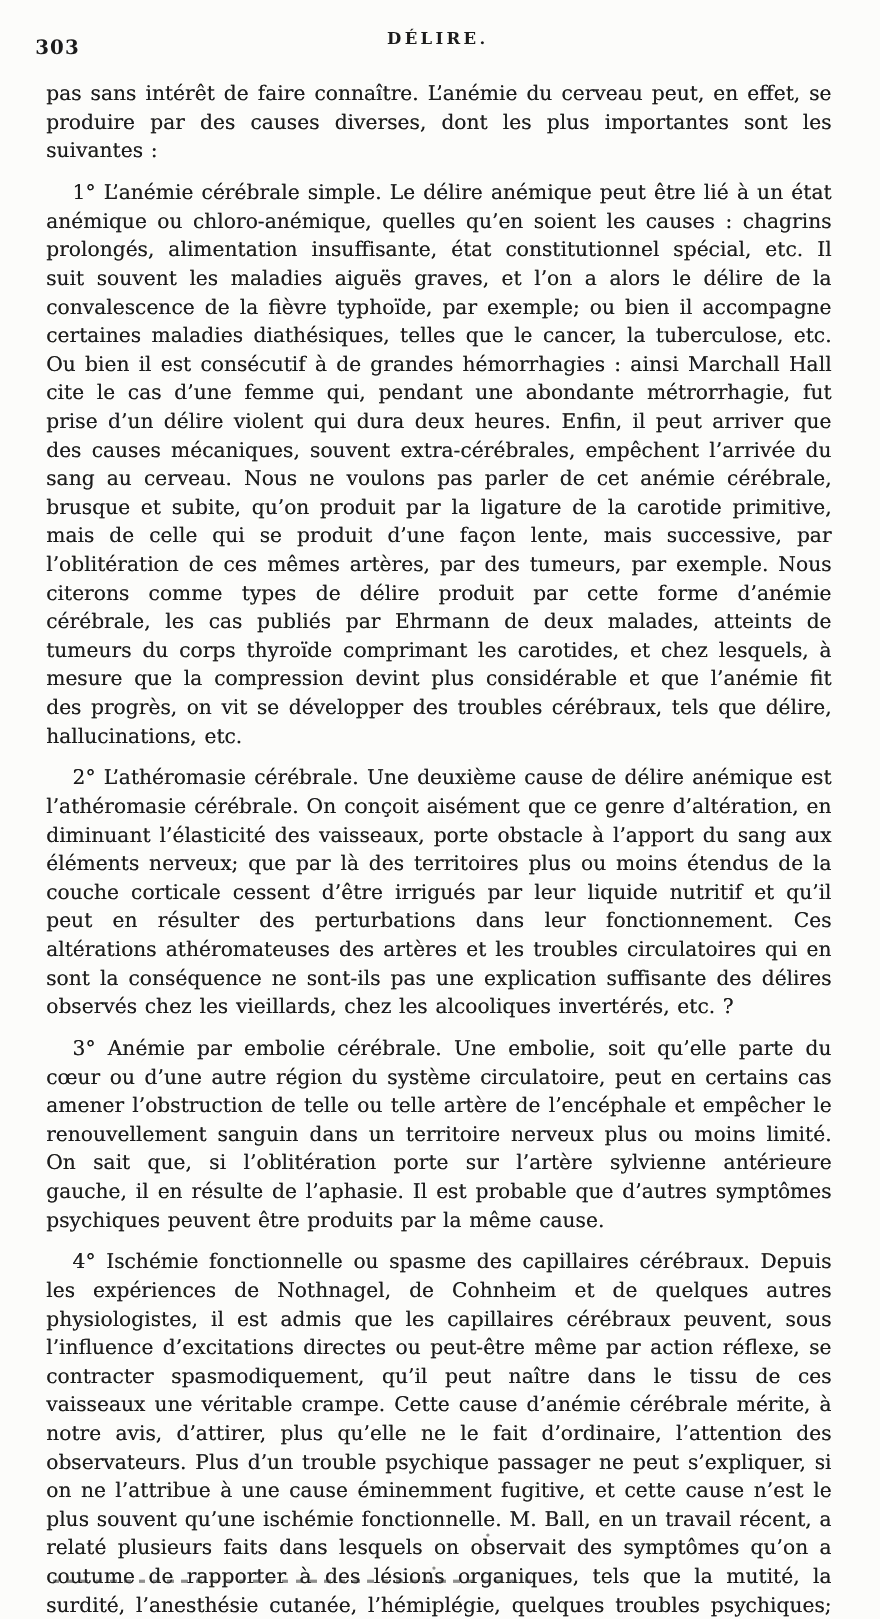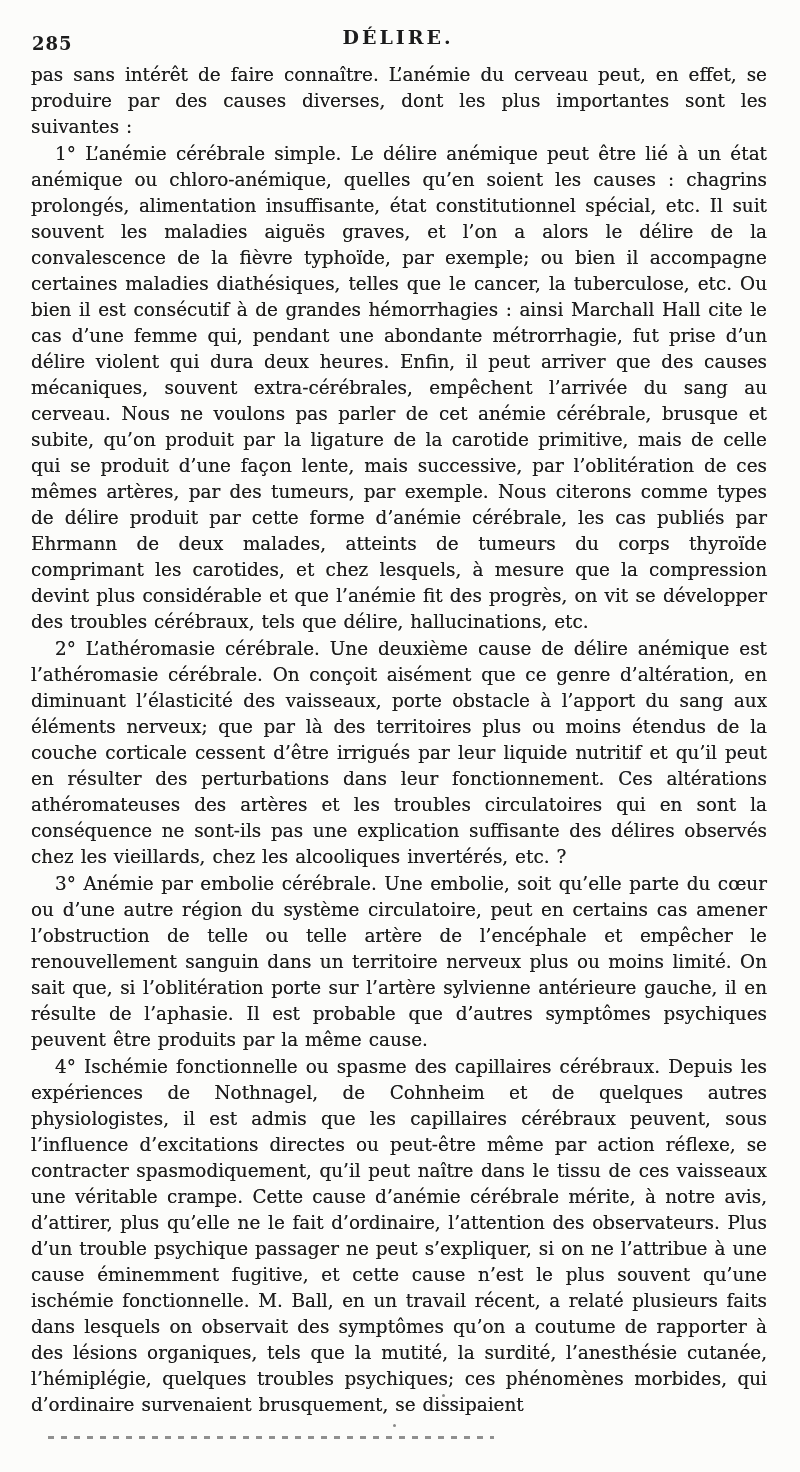--- a/index.html
+++ b/index.html
@@ -27,36 +27,36 @@
     position: absolute;
     left: 2px;
     top: 7px;
     font-size: 18px;
     letter-spacing: 1px;
     font-weight: bold;
   }
   .running-title {
     display: block;
     text-align: center;
-    font-size: 19px;
+    font-size: 15px;
     letter-spacing: 3px;
     font-weight: bold;
   }
   .text-block {
     position: absolute;
     top: 61px;
     left: 30px;
     width: 738px;
     font-size: 18.4px;
     line-height: 26px;
     text-align: justify;
     word-spacing: 0.06em;
     text-shadow: 0 0 0.6px rgba(20,20,20,0.65);
   }
-  .text-block p { margin: 1px; }
+  .text-block p { margin: 12px; }
   .text-block p.indent { text-indent: 24px; }
   .italic { }
   .artifact-line {
     position: absolute;
     top: 1436px;
     left: 48px;
     width: 446px;
     height: 3px;
     background: repeating-linear-gradient(90deg,
       rgba(55,55,55,0.55) 0 6px,
@@ -71,21 +71,21 @@
   }
   .artifact-dot.d1 { left: 393px; top: 1424px; }
   .artifact-dot.d2 { left: 442px; top: 1394px; }
 </style>
 </head>
 <body>
 
 <div class="page">
 
   <header class="page-header">
-    <span class="page-number">285</span>
+    <span class="page-number">303</span>
     <span class="running-title">DÉLIRE.</span>
   </header>
 
   <main class="text-block">
       <p><span>pas sans intérêt de faire connaître. L’anémie du cerveau peut, en effet, se produire par des causes diverses, dont les plus importantes sont les suivantes :</span></p>
       <p class="indent"><span>1° L’anémie cérébrale simple. Le délire anémique peut être lié à un état anémique ou chloro-anémique, quelles qu’en soient les causes : chagrins prolongés, alimentation insuffisante, état constitutionnel spécial, etc. Il suit souvent les maladies aiguës graves, et l’on a alors le délire de la convalescence de la fièvre typhoïde, par exemple; ou bien il accompagne certaines maladies diathésiques, telles que le cancer, la tuberculose, etc. Ou bien il est consécutif à de grandes hémorrhagies : ainsi Marchall Hall cite le cas d’une femme qui, pendant une abondante métrorrhagie, fut prise d’un délire violent qui dura deux heures. Enfin, il peut arriver que des causes mécaniques, souvent extra-cérébrales, empêchent l’arrivée du sang au cerveau. Nous ne voulons pas parler de cet anémie cérébrale, brusque et subite, qu’on produit par la ligature de la carotide primitive, mais de celle qui se produit d’une façon lente, mais successive, par l’oblitération de ces mêmes artères, par des tumeurs, par exemple. Nous citerons comme types de délire produit par cette forme d’anémie cérébrale, les cas publiés par Ehrmann de deux malades, atteints de tumeurs du corps thyroïde comprimant les carotides, et chez lesquels, à mesure que la compression devint plus considérable et que l’anémie fit des progrès, on vit se développer des troubles cérébraux, tels que délire, hallucinations, etc.</span></p>
       <p class="indent"><span>2° L’athéromasie cérébrale. Une deuxième cause de délire anémique est l’athéromasie cérébrale. On conçoit aisément que ce genre d’altération, en diminuant l’élasticité des vaisseaux, porte obstacle à l’apport du sang aux éléments nerveux; que par là des territoires plus ou moins étendus de la couche corticale cessent d’être irrigués par leur liquide nutritif et qu’il peut en résulter des perturbations dans leur fonctionnement. Ces altérations athéromateuses des artères et les troubles circulatoires qui en sont la conséquence ne sont-ils pas une explication suffisante des délires observés chez les vieillards, chez les alcooliques invertérés, etc. ?</span></p>
       <p class="indent"><span>3° Anémie par embolie cérébrale. Une embolie, soit qu’elle parte du cœur ou d’une autre région du système circulatoire, peut en certains cas amener l’obstruction de telle ou telle artère de l’encéphale et empêcher le renouvellement sanguin dans un territoire nerveux plus ou moins limité. On sait que, si l’oblitération porte sur l’artère sylvienne antérieure gauche, il en résulte de l’aphasie. Il est probable que d’autres symptômes psychiques peuvent être produits par la même cause.</span></p>
       <p class="indent"><span>4° Ischémie fonctionnelle ou spasme des capillaires cérébraux. Depuis les expériences de Nothnagel, de Cohnheim et de quelques autres physiologistes, il est admis que les capillaires cérébraux peuvent, sous l’influence d’excitations directes ou peut-être même par action réflexe, se contracter spasmodiquement, qu’il peut naître dans le tissu de ces vaisseaux une véritable </span><span class="italic">crampe</span><span>. Cette cause d’anémie cérébrale mérite, à notre avis, d’attirer, plus qu’elle ne le fait d’ordinaire, l’attention des observateurs. Plus d’un trouble psychique passager ne peut s’expliquer, si on ne l’attribue à une cause éminemment fugitive, et cette cause n’est le plus souvent qu’une ischémie fonctionnelle. M. Ball, en un travail récent, a relaté plusieurs faits dans lesquels on observait des symptômes qu’on a coutume de rapporter à des lésions organiques, tels que la mutité, la surdité, l’anesthésie cutanée, l’hémiplégie, quelques troubles psychiques; ces phénomènes morbides, qui d’ordinaire survenaient brusquement, se dissipaient</span></p>
     </main>

